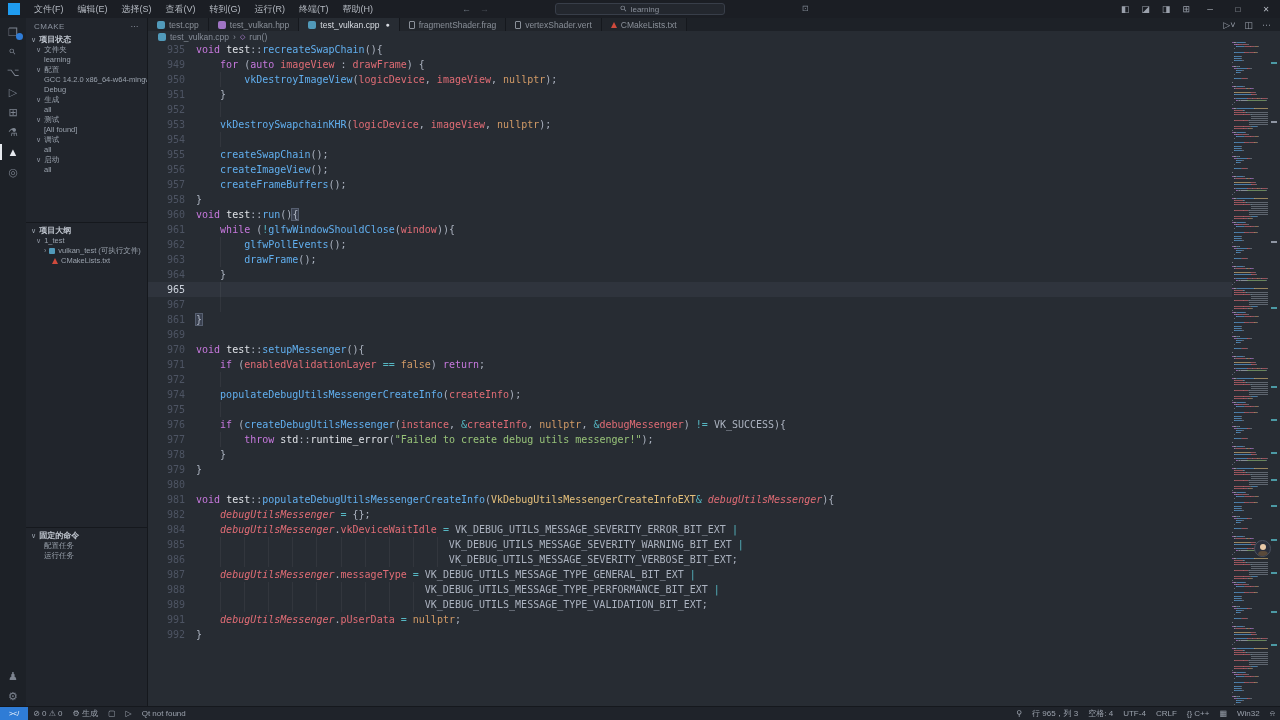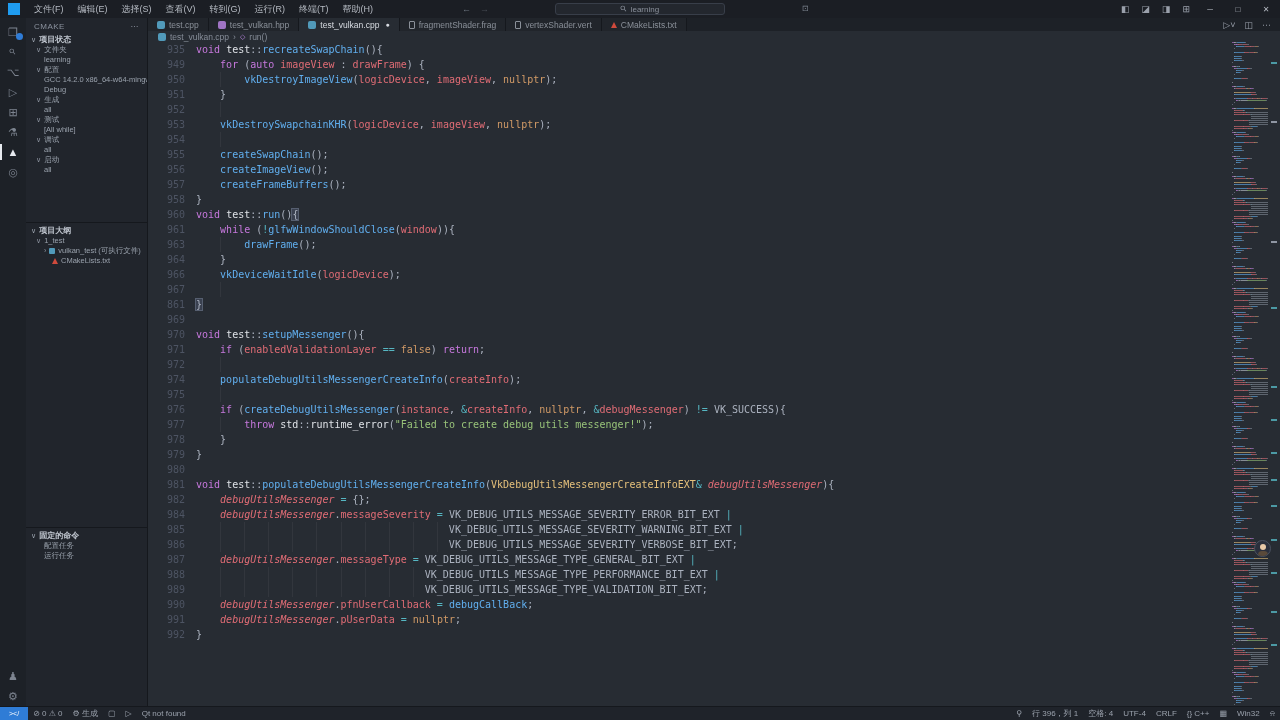--- a/index.html
+++ b/index.html
@@ -191,21 +191,21 @@
               <span>生成</span>
             </div>
             <div class="sb-row" style="padding-left: 18px;">
               <span>all</span>
             </div>
             <div class="sb-row" style="padding-left: 10px;">
               <span class="chev">∨</span>
               <span>测试</span>
             </div>
             <div class="sb-row" style="padding-left: 18px;">
-              <span>[All while]</span>
+              <span>[All found]</span>
             </div>
             <div class="sb-row" style="padding-left: 10px;">
               <span class="chev">∨</span>
               <span>调试</span>
             </div>
             <div class="sb-row" style="padding-left: 18px;">
               <span>all</span>
             </div>
             <div class="sb-row" style="padding-left: 10px;">
               <span class="chev">∨</span>
@@ -290,45 +290,45 @@
           <div class="cl"><span class="gn">951</span><span class="ct"><span class="tk p">    }</span></span></div>
           <div class="cl"><span class="gn">952</span><span class="ct"><span class="guide" style="left: 24.0868px;"></span></span></div>
           <div class="cl"><span class="gn">953</span><span class="ct"><span class="tk p">    </span><span class="tk f">vkDestroySwapchainKHR</span><span class="tk p">(</span><span class="tk v">logicDevice</span><span class="tk p">, </span><span class="tk v">imageView</span><span class="tk p">, </span><span class="tk n">nullptr</span><span class="tk p">);</span></span></div>
           <div class="cl"><span class="gn">954</span><span class="ct"><span class="guide" style="left: 24.0868px;"></span></span></div>
           <div class="cl"><span class="gn">955</span><span class="ct"><span class="tk p">    </span><span class="tk f">createSwapChain</span><span class="tk p">();</span></span></div>
           <div class="cl"><span class="gn">956</span><span class="ct"><span class="tk p">    </span><span class="tk f">createImageView</span><span class="tk p">();</span></span></div>
           <div class="cl"><span class="gn">957</span><span class="ct"><span class="tk p">    </span><span class="tk f">createFrameBuffers</span><span class="tk p">();</span></span></div>
           <div class="cl"><span class="gn">958</span><span class="ct"><span class="tk p">}</span></span></div>
           <div class="cl"><span class="gn">960</span><span class="ct"><span class="tk k">void</span><span class="tk p"> </span><span class="tk c">test</span><span class="tk p">::</span><span class="tk f">run</span><span class="tk p">()</span><span class="tk b">{</span></span></div>
           <div class="cl"><span class="gn">961</span><span class="ct"><span class="tk p">    </span><span class="tk k">while</span><span class="tk p"> (</span><span class="tk o">!</span><span class="tk f">glfwWindowShouldClose</span><span class="tk p">(</span><span class="tk v">window</span><span class="tk p">)){</span></span></div>
+          <div class="cl"><span class="gn">962</span><span class="ct"><span class="guide" style="left: 24.0868px;"></span><span class="tk p">        </span><span class="tk f">glfwPollEvents</span><span class="tk p">();</span></span></div>
           <div class="cl"><span class="gn">963</span><span class="ct"><span class="guide" style="left: 24.0868px;"></span><span class="tk p">        </span><span class="tk f">drawFrame</span><span class="tk p">();</span></span></div>
           <div class="cl"><span class="gn">964</span><span class="ct"><span class="tk p">    }</span></span></div>
-          <div class="cl"><span class="gn">966</span><span class="ct"><span class="tk p">    </span><span class="tk f">vkDeviceWaitIdle</span><span class="tk p">(</span><span class="tk v">logicDevice</span><span class="tk p">);</span></span></div>
+          <div class="cl cur"><span class="gn">965</span><span class="ct"><span class="guide" style="left: 24.0868px;"></span></span></div>
           <div class="cl"><span class="gn">967</span><span class="ct"><span class="guide" style="left: 24.0868px;"></span></span></div>
           <div class="cl"><span class="gn">861</span><span class="ct"><span class="tk b">}</span></span></div>
           <div class="cl"><span class="gn">969</span><span class="ct"></span></div>
           <div class="cl"><span class="gn">970</span><span class="ct"><span class="tk k">void</span><span class="tk p"> </span><span class="tk c">test</span><span class="tk p">::</span><span class="tk f">setupMessenger</span><span class="tk p">(){</span></span></div>
           <div class="cl"><span class="gn">971</span><span class="ct"><span class="tk p">    </span><span class="tk k">if</span><span class="tk p"> (</span><span class="tk v">enabledValidationLayer</span><span class="tk p"> </span><span class="tk o">==</span><span class="tk p"> </span><span class="tk n">false</span><span class="tk p">) </span><span class="tk k">return</span><span class="tk p">;</span></span></div>
           <div class="cl"><span class="gn">972</span><span class="ct"><span class="guide" style="left: 24.0868px;"></span></span></div>
           <div class="cl"><span class="gn">974</span><span class="ct"><span class="tk p">    </span><span class="tk f">populateDebugUtilsMessengerCreateInfo</span><span class="tk p">(</span><span class="tk v">createInfo</span><span class="tk p">);</span></span></div>
           <div class="cl"><span class="gn">975</span><span class="ct"><span class="guide" style="left: 24.0868px;"></span></span></div>
           <div class="cl"><span class="gn">976</span><span class="ct"><span class="tk p">    </span><span class="tk k">if</span><span class="tk p"> (</span><span class="tk f">createDebugUtilsMessenger</span><span class="tk p">(</span><span class="tk v">instance</span><span class="tk p">, </span><span class="tk o">&amp;</span><span class="tk v">createInfo</span><span class="tk p">, </span><span class="tk n">nullptr</span><span class="tk p">, </span><span class="tk o">&amp;</span><span class="tk v">debugMessenger</span><span class="tk p">) </span><span class="tk o">!=</span><span class="tk p"> VK_SUCCESS){</span></span></div>
           <div class="cl"><span class="gn">977</span><span class="ct"><span class="guide" style="left: 24.0868px;"></span><span class="tk p">        </span><span class="tk k">throw</span><span class="tk p"> </span><span class="tk c">std</span><span class="tk p">::</span><span class="tk c">runtime_error</span><span class="tk p">(</span><span class="tk s">"Failed to create debug utils messenger!"</span><span class="tk p">);</span></span></div>
           <div class="cl"><span class="gn">978</span><span class="ct"><span class="tk p">    }</span></span></div>
           <div class="cl"><span class="gn">979</span><span class="ct"><span class="tk p">}</span></span></div>
           <div class="cl"><span class="gn">980</span><span class="ct"></span></div>
           <div class="cl"><span class="gn">981</span><span class="ct"><span class="tk k">void</span><span class="tk p"> </span><span class="tk c">test</span><span class="tk p">::</span><span class="tk f">populateDebugUtilsMessengerCreateInfo</span><span class="tk p">(</span><span class="tk t">VkDebugUtilsMessengerCreateInfoEXT</span><span class="tk o">&amp;</span><span class="tk p"> </span><span class="tk i">debugUtilsMessenger</span><span class="tk p">){</span></span></div>
           <div class="cl"><span class="gn">982</span><span class="ct"><span class="tk p">    </span><span class="tk i">debugUtilsMessenger</span><span class="tk p"> </span><span class="tk o">=</span><span class="tk p"> {};</span></span></div>
-          <div class="cl"><span class="gn">984</span><span class="ct"><span class="tk p">    </span><span class="tk i">debugUtilsMessenger</span><span class="tk p">.</span><span class="tk v">messageSeverity</span><span class="tk p"> </span><span class="tk o">=</span><span class="tk p"> VK_DEBUG_UTILS_MESSAGE_SEVERITY_ERROR_BIT_EXT </span><span class="tk o">|</span></span></div>
+          <div class="cl"><span class="gn">984</span><span class="ct"><span class="tk p">    </span><span class="tk i">debugUtilsMessenger</span><span class="tk p">.</span><span class="tk v">vkDeviceWaitIdle</span><span class="tk p"> </span><span class="tk o">=</span><span class="tk p"> VK_DEBUG_UTILS_MESSAGE_SEVERITY_ERROR_BIT_EXT </span><span class="tk o">|</span></span></div>
           <div class="cl"><span class="gn">985</span><span class="ct"><span class="guide" style="left: 24.0868px;"></span><span class="guide" style="left: 48.1736px;"></span><span class="guide" style="left: 72.2604px;"></span><span class="guide" style="left: 96.3472px;"></span><span class="guide" style="left: 120.434px;"></span><span class="guide" style="left: 144.521px;"></span><span class="guide" style="left: 168.608px;"></span><span class="guide" style="left: 192.694px;"></span><span class="guide" style="left: 216.781px;"></span><span class="guide" style="left: 240.868px;"></span><span class="tk p">                                          VK_DEBUG_UTILS_MESSAGE_SEVERITY_WARNING_BIT_EXT </span><span class="tk o">|</span></span></div>
           <div class="cl"><span class="gn">986</span><span class="ct"><span class="guide" style="left: 24.0868px;"></span><span class="guide" style="left: 48.1736px;"></span><span class="guide" style="left: 72.2604px;"></span><span class="guide" style="left: 96.3472px;"></span><span class="guide" style="left: 120.434px;"></span><span class="guide" style="left: 144.521px;"></span><span class="guide" style="left: 168.608px;"></span><span class="guide" style="left: 192.694px;"></span><span class="guide" style="left: 216.781px;"></span><span class="guide" style="left: 240.868px;"></span><span class="tk p">                                          VK_DEBUG_UTILS_MESSAGE_SEVERITY_VERBOSE_BIT_EXT;</span></span></div>
           <div class="cl"><span class="gn">987</span><span class="ct"><span class="tk p">    </span><span class="tk i">debugUtilsMessenger</span><span class="tk p">.</span><span class="tk v">messageType</span><span class="tk p"> </span><span class="tk o">=</span><span class="tk p"> VK_DEBUG_UTILS_MESSAGE_TYPE_GENERAL_BIT_EXT </span><span class="tk o">|</span></span></div>
           <div class="cl"><span class="gn">988</span><span class="ct"><span class="guide" style="left: 24.0868px;"></span><span class="guide" style="left: 48.1736px;"></span><span class="guide" style="left: 72.2604px;"></span><span class="guide" style="left: 96.3472px;"></span><span class="guide" style="left: 120.434px;"></span><span class="guide" style="left: 144.521px;"></span><span class="guide" style="left: 168.608px;"></span><span class="guide" style="left: 192.694px;"></span><span class="guide" style="left: 216.781px;"></span><span class="tk p">                                      VK_DEBUG_UTILS_MESSAGE_TYPE_PERFORMANCE_BIT_EXT </span><span class="tk o">|</span></span></div>
           <div class="cl"><span class="gn">989</span><span class="ct"><span class="guide" style="left: 24.0868px;"></span><span class="guide" style="left: 48.1736px;"></span><span class="guide" style="left: 72.2604px;"></span><span class="guide" style="left: 96.3472px;"></span><span class="guide" style="left: 120.434px;"></span><span class="guide" style="left: 144.521px;"></span><span class="guide" style="left: 168.608px;"></span><span class="guide" style="left: 192.694px;"></span><span class="guide" style="left: 216.781px;"></span><span class="tk p">                                      VK_DEBUG_UTILS_MESSAGE_TYPE_VALIDATION_BIT_EXT;</span></span></div>
-          <div class="cl"><span class="gn">990</span><span class="ct"><span class="tk p">    </span><span class="tk i">debugUtilsMessenger</span><span class="tk p">.</span><span class="tk v">pfnUserCallback</span><span class="tk p"> </span><span class="tk o">=</span><span class="tk p"> </span><span class="tk f">debugCallBack</span><span class="tk p">;</span></span></div>
           <div class="cl"><span class="gn">991</span><span class="ct"><span class="tk p">    </span><span class="tk i">debugUtilsMessenger</span><span class="tk p">.</span><span class="tk v">pUserData</span><span class="tk p"> </span><span class="tk o">=</span><span class="tk p"> </span><span class="tk n">nullptr</span><span class="tk p">;</span></span></div>
           <div class="cl"><span class="gn">992</span><span class="ct"><span class="tk p">}</span></span></div>
         </div>
       <div class="minimap" id="minimap">
           <div class="mrow">
             <span class="mseg" style="width: 0px;"></span>
             <span class="mseg" style="width: 1.8px; background: rgb(198, 120, 221); opacity: 0.7;"></span>
             <span class="mseg" style="width: 0.5px; background: rgb(132, 139, 152); opacity: 0.7;"></span>
             <span class="mseg" style="width: 1.8px; background: rgb(200, 204, 212); opacity: 0.7;"></span>
             <span class="mseg" style="width: 0.9px; background: rgb(132, 139, 152); opacity: 0.7;"></span>
@@ -2554,21 +2554,21 @@
     <div id="st-left" style="display:flex;align-items:stretch">
         <div class="st-it accent">&gt;&lt;/</div>
         <div class="st-it">⊘ 0  ⚠ 0</div>
         <div class="st-it">⚙ 生成</div>
         <div class="st-it">▢</div>
         <div class="st-it">▷</div>
         <div class="st-it">Qt not found</div>
       </div>
     <div class="st-right" id="st-right">
         <div class="st-it">⚲</div>
-        <div class="st-it">行 396，列 1</div>
+        <div class="st-it">行 965，列 3</div>
         <div class="st-it">空格: 4</div>
         <div class="st-it">UTF-4</div>
         <div class="st-it">CRLF</div>
         <div class="st-it">{} C++</div>
         <div class="st-it">▦</div>
         <div class="st-it">Win32</div>
         <div class="st-it">⍾</div>
       </div>
   </div>
 </div>

